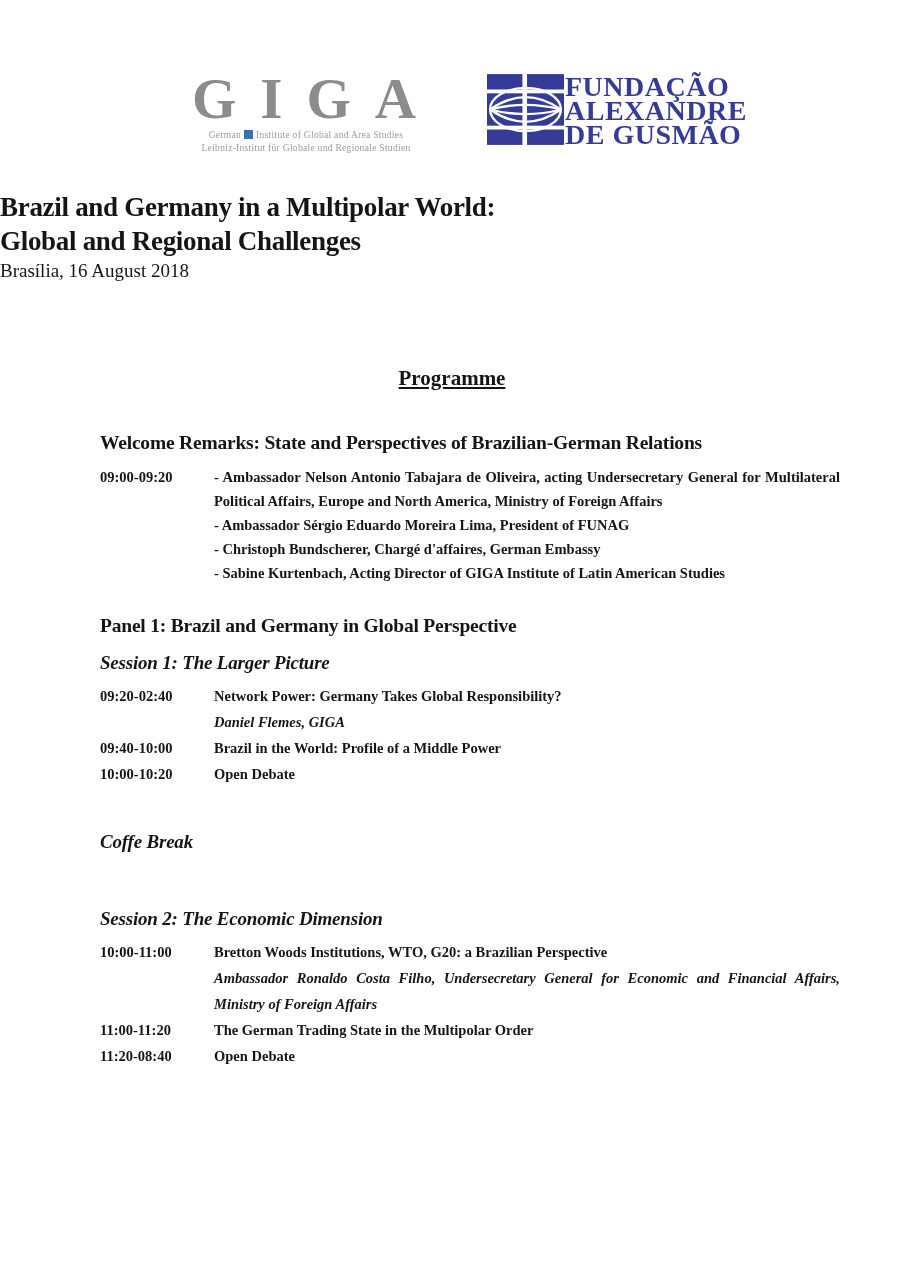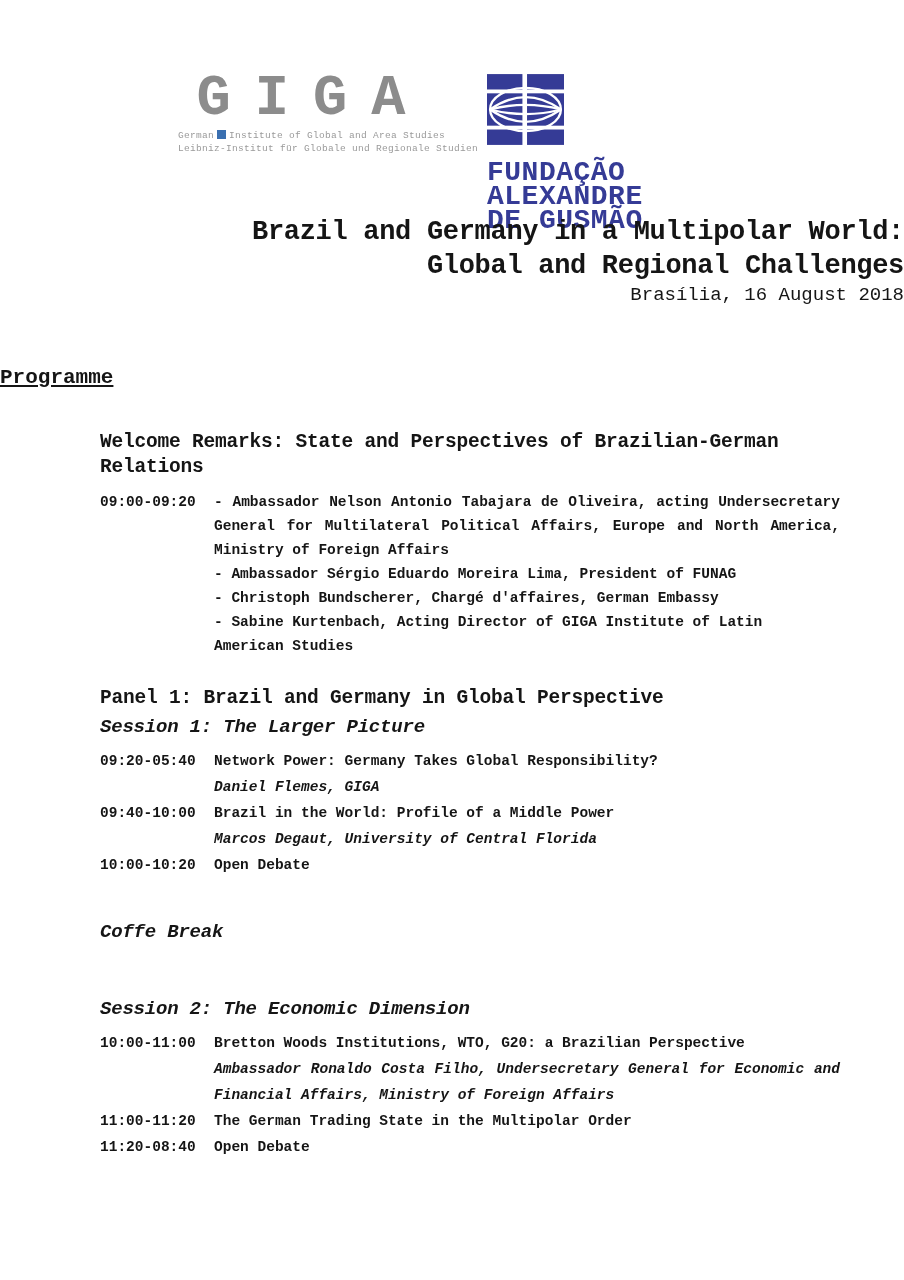--- a/index.html
+++ b/index.html
@@ -1,21 +1,21 @@
 <!DOCTYPE html>
 <html><head>
 <meta charset="utf-8">
 <style>
   html,body { margin:0; padding:0; background:#e8e8e8; }
   .page {
     position:relative;
     width:904px; height:1280px;
     margin:0 auto;
     background:#ffffff;
-    font-family:Liberation Mono, monospace;
+    font-family:Liberation Serif, serif;
     color:#151515;
     overflow:hidden;
   }
 
   
   .giga-logo {
     position:absolute; left:178px; top:70px; width:256px;
     text-align:center;
   }
   .giga-letters {
@@ -27,37 +27,37 @@
     font-size:9.5px; line-height:11px; color:#9a9a9a;
     letter-spacing:0.3px; white-space:nowrap; margin-top:2px;
   }
   .giga-square {
     display:inline-block; width:9px; height:9px;
     background:#3a6fb0; vertical-align:-1px; margin:0 3px;
   }
 
   .funag-logo {
     position:absolute; left:487px; top:74px;
-    display:flex; align-items:flex-start; gap:15px;flex-direction:column;
+    display:flex; align-items:flex-start; gap:1px;
   }
   .funag-mark { width:77px; height:71px; display:block; }
   .funag-name {
     font-size:28px; line-height:24px; font-weight:bold;
     color:#353b96; letter-spacing:0.5px; padding-top:1px;
     white-space:nowrap;
   }
 
   
-  .title-block { position:absolute; top:215px; left:0; width:100%; text-align:right; }
+  .title-block { position:absolute; top:190px; left:0; width:100%; text-align:left; }
   .doc-title { font-size:27px; line-height:34px; font-weight:bold; letter-spacing:-0.3px; }
   .doc-sub   { font-size:19px; line-height:25px; }
 
   .programme-heading {
     position:absolute; top:366px; left:0; width:100%;
-    text-align:left; font-size:21px; font-weight:bold;
+    text-align:center; font-size:21px; font-weight:bold;
     text-decoration:underline;
   }
 
   
   .content { position:absolute; top:430px; left:100px; width:740px; }
 
   .sec-heading {
     font-size:19.5px; line-height:25px; font-weight:bold; margin:0;
     letter-spacing:-0.2px;
   }
@@ -71,21 +71,21 @@
     font-size:14.5px; font-weight:bold; line-height:24px; white-space:nowrap;
   }
   .body-line  { margin:0; font-size:14.5px; font-weight:bold; line-height:24px; }
   .justify    { text-align:justify; }
 
   .session-rows .time-cell, .session-rows .body-line { line-height:26px; }
   .speaker { font-style:italic; }
 
   .mt-welcome-rows { margin-top:10px; }
   .mt-panel1   { margin-top:28px; }
-  .mt-session1 { margin-top:4px; }
+  .mt-session1 { margin-top:12px; }
   .mt-rows     { margin-top:8px; }
   .mt-break    { margin-top:42px; }
   .mt-session2 { margin-top:52px; }
 </style>
 </head>
 <body>
 
 <div class="page">
 
   <div class="giga-logo">
@@ -142,34 +142,30 @@
         <p class="body-line">- Sabine Kurtenbach, Acting Director of GIGA Institute of Latin American Studies</p>
       </div>
     </div>
 
     <h2 class="sec-heading mt-panel1">Panel 1: Brazil and Germany in Global Perspective</h2>
 
     <h3 class="session-heading mt-session1">Session 1: The Larger Picture</h3>
 
     <div class="session-rows mt-rows">
       <div class="sched-row">
-        <div class="time-cell">09:20-05:40</div>
+        <div class="time-cell">09:20-02:40</div>
         <p class="body-line">Network Power: Germany Takes Global Responsibility?</p>
       </div>
       <div class="sched-row">
         <div class="time-cell"></div>
         <p class="body-line speaker">Daniel Flemes, GIGA</p>
       </div>
       <div class="sched-row">
         <div class="time-cell">09:40-10:00</div>
         <p class="body-line">Brazil in the World: Profile of a Middle Power</p>
-      </div>
-      <div class="sched-row">
-        <div class="time-cell"></div>
-        <p class="body-line speaker">Marcos Degaut, University of Central Florida</p>
       </div>
       <div class="sched-row">
         <div class="time-cell">10:00-10:20</div>
         <p class="body-line">Open Debate</p>
       </div>
     </div>
 
     <h3 class="session-heading mt-break">Coffe Break</h3>
 
     <h3 class="session-heading mt-session2">Session 2: The Economic Dimension</h3>

